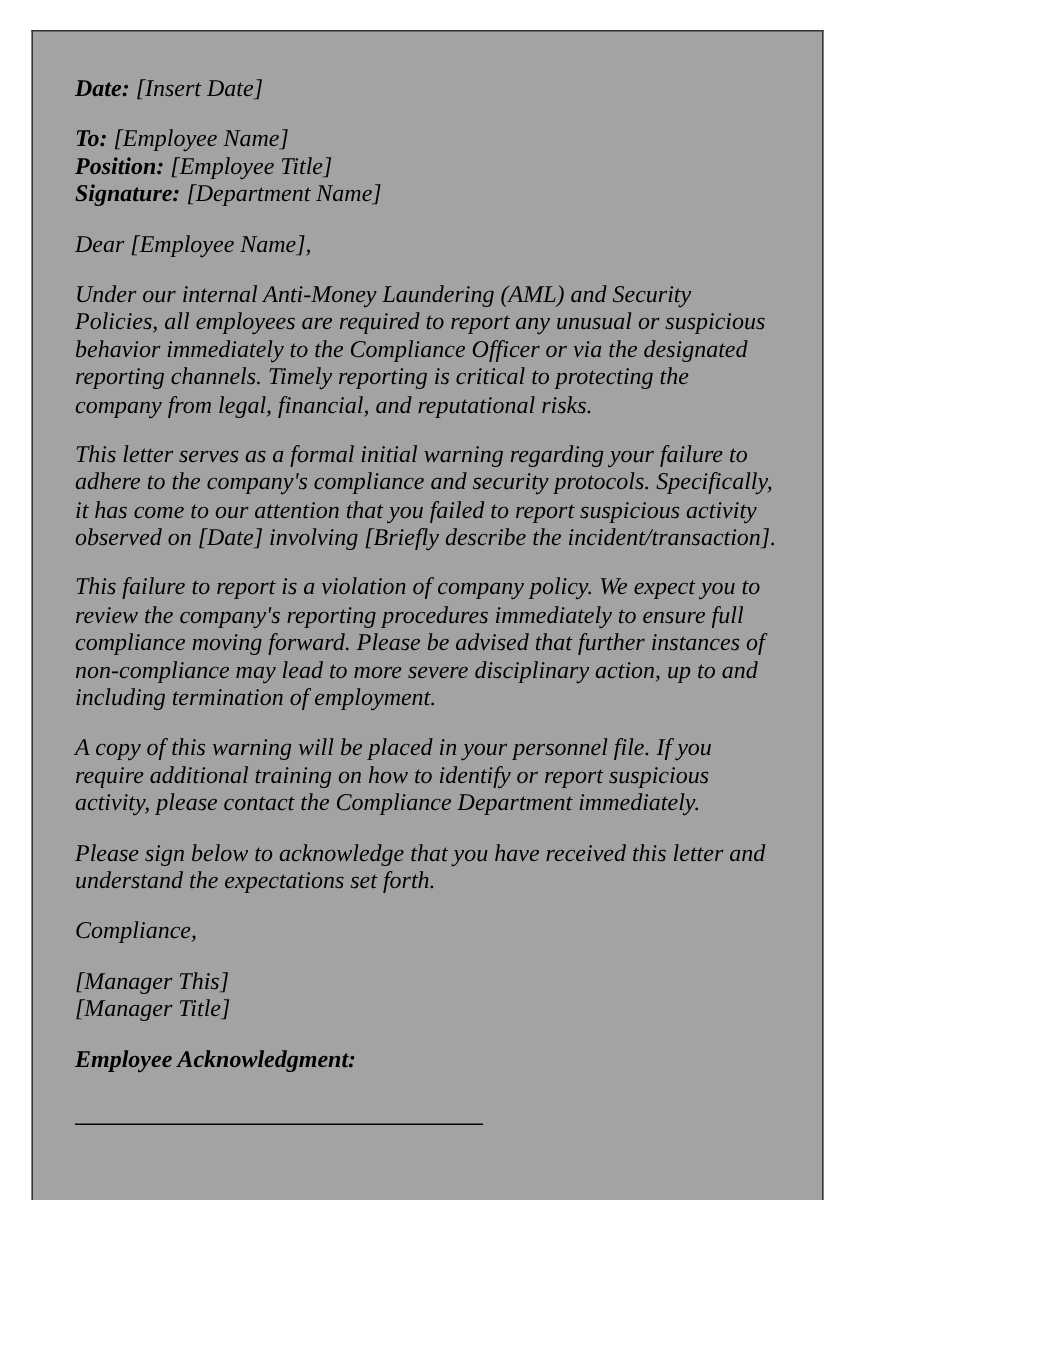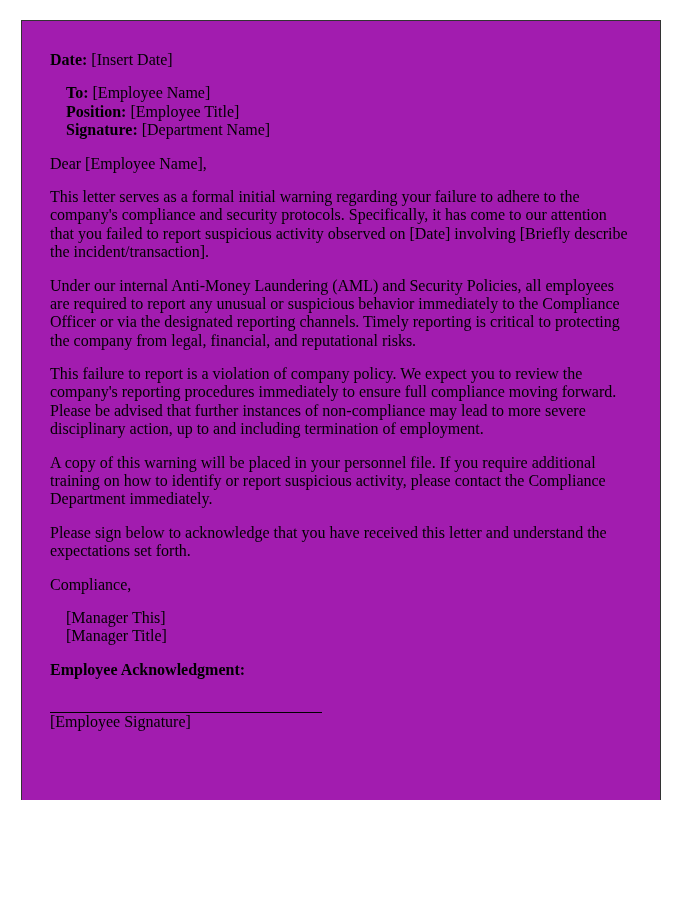--- a/index.html
+++ b/index.html
@@ -11,34 +11,35 @@
     width: 700px;
     height: 900px;
     position: relative;
     font-family: "Liberation Serif", "DejaVu Serif", serif;
     color: #000000;
   }
   .letter {
     position: absolute;
     left: 21px;
     top: 20px;
-    width: 640px;
+    width: 528px;
     height: 780px;
     box-sizing: border-box;
     border-top: 1px solid #333333;
     border-left: 1px solid #333333;
     border-right: 1px solid #333333;
     padding: 30px 28px 0 28px;
     overflow: hidden;
     font-size: 16px;
     line-height: 1.15;
-    background: #a21caf;
+    background: #a3a3a3;
+    font-style: italic;
   }
   .block {
-    margin: 0 0 15px 16px;
+    margin: 0 0 15px 0;
   }
   p.block {
     margin: 0 0 15px 0;
   }
   .lbl {
     font-weight: bold;
     margin-right: 0.25em;
   }
   .subject {
     font-weight: bold;
@@ -68,31 +69,30 @@
 
   <div class="block">
     <div><span class="lbl">To:</span><span>[Employee Name]</span></div>
     <div><span class="lbl">Position:</span><span>[Employee Title]</span></div>
     <div><span class="lbl">Signature:</span><span>[Department Name]</span></div>
   </div>
 
 
   <p class="block">Dear [Employee Name],</p>
 
+  <p class="block">Under our internal Anti-Money Laundering (AML) and Security Policies, all employees are required to report any unusual or suspicious behavior immediately to the Compliance Officer or via the designated reporting channels. Timely reporting is critical to protecting the company from legal, financial, and reputational risks.</p>
   <p class="block">This letter serves as a formal initial warning regarding your failure to adhere to the company's compliance and security protocols. Specifically, it has come to our attention that you failed to report suspicious activity observed on [Date] involving [Briefly describe the incident/transaction].</p>
-  <p class="block">Under our internal Anti-Money Laundering (AML) and Security Policies, all employees are required to report any unusual or suspicious behavior immediately to the Compliance Officer or via the designated reporting channels. Timely reporting is critical to protecting the company from legal, financial, and reputational risks.</p>
   <p class="block">This failure to report is a violation of company policy. We expect you to review the company's reporting procedures immediately to ensure full compliance moving forward. Please be advised that further instances of non-compliance may lead to more severe disciplinary action, up to and including termination of employment.</p>
   <p class="block">A copy of this warning will be placed in your personnel file. If you require additional training on how to identify or report suspicious activity, please contact the Compliance Department immediately.</p>
   <p class="block">Please sign below to acknowledge that you have received this letter and understand the expectations set forth.</p>
 
   <p class="block">Compliance,</p>
 
   <div class="block">
     <div>[Manager This]</div>
     <div>[Manager Title]</div>
   </div>
 
   <p class="block ack-heading">Employee Acknowledgment:</p>
 
   <div class="sig-line"></div>
-  <span class="sig-caption">[Employee Signature]</span>
 
 </div>
 
 </body></html>

